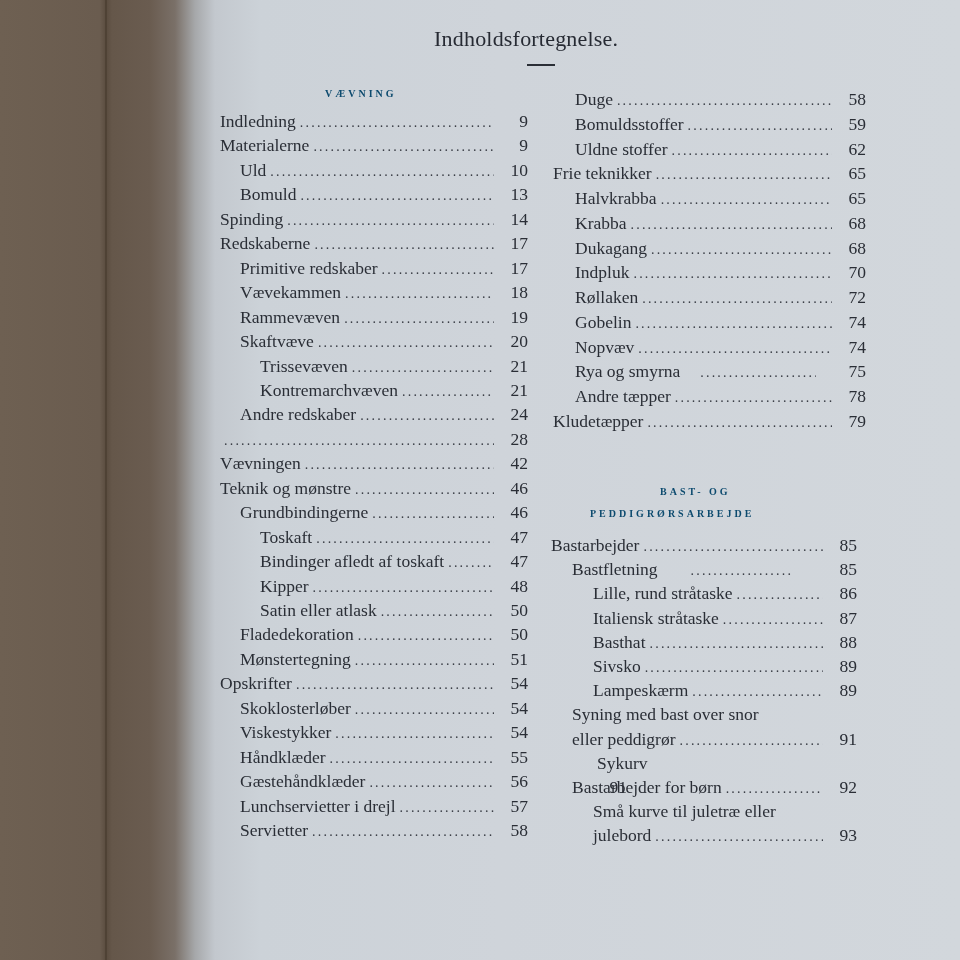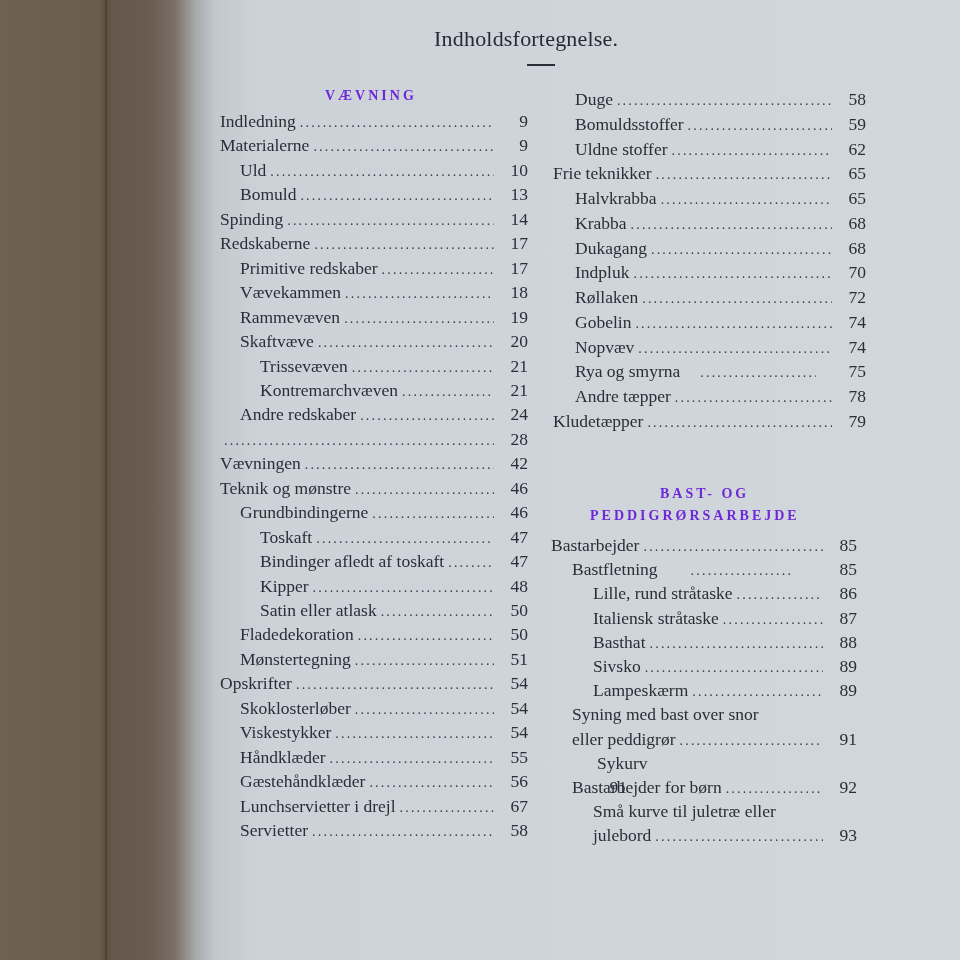--- a/index.html
+++ b/index.html
@@ -52,24 +52,24 @@
     .title-rule {
       position: absolute;
       left: 527px;
       top: 64px;
       width: 28px;
       height: 2px;
       background: #2a2e36;
     }
     .section-head {
       position: absolute;
-      font-size: 14px;
+      font-size: 10px;
       letter-spacing: 3px;
       font-weight: bold;
-      color: #6d28d9;
+      color: #0c4a6e;
       text-align: right;
       white-space: nowrap;
     }
     .entry {
       position: absolute;
       height: 24px;
       display: flex;
       align-items: baseline;
       font-size: 17.5px;
       white-space: nowrap;
@@ -248,21 +248,21 @@
           <span class="pg">55</span>
         </div>
         <div class="entry" style="left: 240px; top: 769.15px; width: 288px;">
           <span class="lbl">Gæstehåndklæder</span>
           <span class="dots"></span>
           <span class="pg">56</span>
         </div>
         <div class="entry" style="left: 240px; top: 793.6px; width: 288px;">
           <span class="lbl">Lunchservietter i drejl</span>
           <span class="dots"></span>
-          <span class="pg">67</span>
+          <span class="pg">57</span>
         </div>
         <div class="entry" style="left: 240px; top: 818.05px; width: 288px;">
           <span class="lbl">Servietter</span>
           <span class="dots"></span>
           <span class="pg">58</span>
         </div>
       </div>
   </div>
 
   <div>

